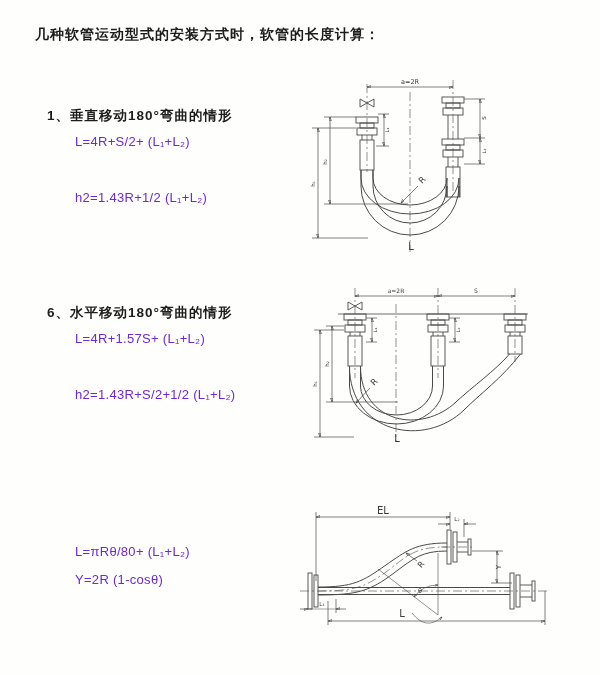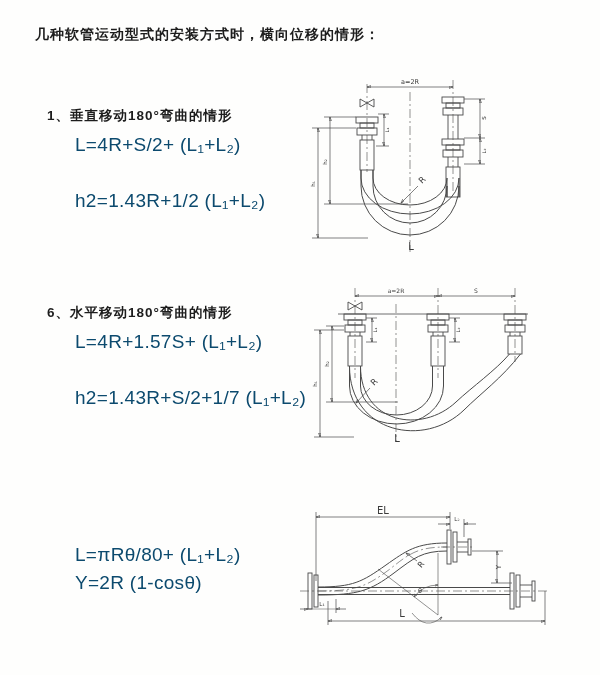--- a/index.html
+++ b/index.html
@@ -1,31 +1,31 @@
 <!DOCTYPE html>
 <html><head>
 <meta charset="utf-8">
 <style>
   html,body{margin:0;padding:0;}
   body{width:600px;height:675px;background:#fdfdfc;position:relative;
        font-family:"Liberation Sans","DejaVu Sans",sans-serif;color:#1d1d1d;overflow:hidden;}
   .page{position:absolute;inset:0;background:#fefefd;}
   .doc-title{position:absolute;left:35px;top:26px;font-size:14px;font-weight:bold;letter-spacing:1px;}
   .sec-heading{position:absolute;font-size:13.5px;font-weight:bold;letter-spacing:1px;}
-  .formula{position:absolute;font-size:19px;letter-spacing:0.3px;color:#0c4a6e;text-align:right;}
+  .formula{position:absolute;font-size:13px;letter-spacing:0.3px;color:#6d28d9;text-align:right;}
   svg{position:absolute;overflow:visible;}
   svg text{fill:#3a3a3a;font-family:"DejaVu Sans",sans-serif;}
   .cad line,.cad path,.cad rect{stroke:#4a4a4a;fill:none;}
 </style>
 </head>
 <body>
 
 <div class="page">
 
-  <div class="doc-title">几种软管运动型式的安装方式时，横向位移的情形：</div>
+  <div class="doc-title">几种软管运动型式的安装方式时，软管的长度计算：</div>
 
   <div class="sec-heading" style="left:47px;top:107px">1、垂直移动180°弯曲的情形</div>
   <div class="formula" style="left:75px;top:134px">L=4R+S/2+ (L₁+L₂)</div>
   <div class="formula" style="left:75px;top:190px">h2=1.43R+1/2 (L₁+L₂)</div>
 
   <svg class="cad" style="left:310px;top:72px" width="250" height="185" viewBox="0 0 250 185">
     <defs>
       <marker id="a1" orient="auto-start-reverse" markerWidth="8" markerHeight="6" refX="5.5" refY="2">
         <path d="M0,0 L5.5,2 L0,4 Z" fill="#4a4a4a" stroke="none"></path>
       </marker>
@@ -114,21 +114,21 @@
     <g>
       <text x="114" y="110" font-size="8.5" text-anchor="middle" transform="rotate(-45,114,110)">R</text>
       <line x1="108" y1="114" x2="91" y2="131" stroke-width="0.7" marker-end="url(#a1)"></line>
     </g>
 
     <text x="101" y="178" font-size="10" text-anchor="middle">L</text>
   </svg>
 
   <div class="sec-heading" style="left:47px;top:304px">6、水平移动180°弯曲的情形</div>
   <div class="formula" style="left:75px;top:331px">L=4R+1.57S+ (L₁+L₂)</div>
-  <div class="formula" style="left:75px;top:387px">h2=1.43R+S/2+1/7 (L₁+L₂)</div>
+  <div class="formula" style="left:75px;top:387px">h2=1.43R+S/2+1/2 (L₁+L₂)</div>
 
   <svg class="cad" style="left:310px;top:282px" width="260" height="165" viewBox="0 0 260 165">
     <defs>
       <marker id="a2" orient="auto-start-reverse" markerWidth="8" markerHeight="6" refX="5.5" refY="2">
         <path d="M0,0 L5.5,2 L0,4 Z" fill="#4a4a4a" stroke="none"></path>
       </marker>
       <pattern id="bd2" width="3.2" height="3.2" patternUnits="userSpaceOnUse">
         <path d="M0,3.2 L3.2,0 M0,0 L3.2,3.2" stroke="#666" stroke-width="0.5" fill="none"></path>
       </pattern>
     </defs>

